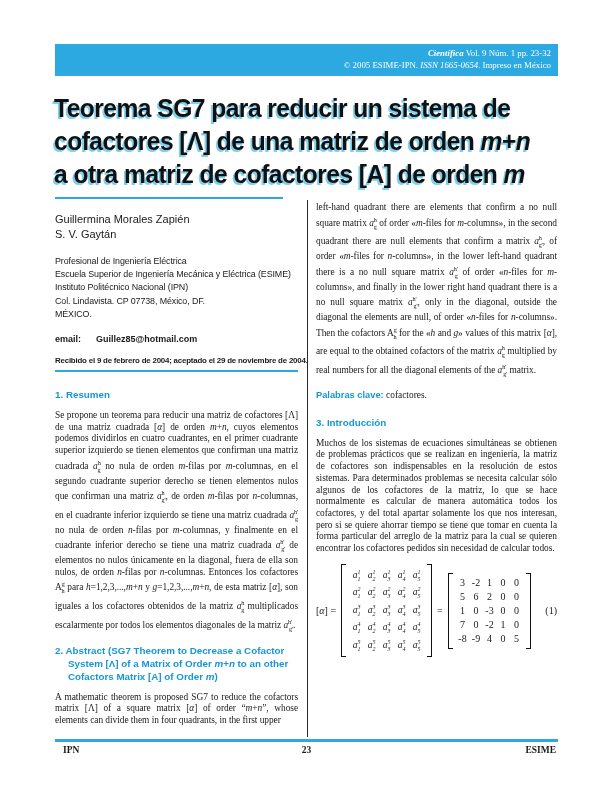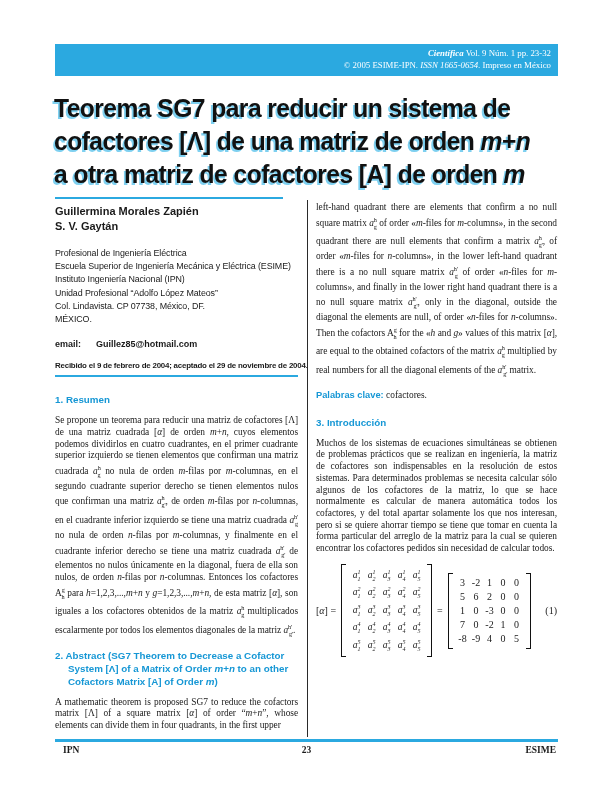--- a/index.html
+++ b/index.html
@@ -36,21 +36,21 @@
 
   .rule { background:#2BA9E0; }
   .rule-title { left:55px; top:197px; width:228px; height:2px; }
 
   .divider { left:307px; top:200px; width:1px; height:537px; background:#2a2a2a; }
 
   .col { box-sizing:border-box; }
   .col-left  { left:55px;  top:200px; width:243px; }
   .col-right { left:316px; top:200px; width:241px; }
 
-  .authors { margin-top:4px; font-family:"Liberation Sans", sans-serif; font-weight:bold; font-size:11px; line-height:15px; }
+  .authors { margin-top:12px; font-family:"Liberation Sans", sans-serif; font-weight:normal; font-size:11px; line-height:15px; }
   .affil { margin-top:13px; font-family:"Liberation Sans", sans-serif; font-size:8.9px; line-height:13.2px; letter-spacing:-0.1px; }
   .email-line { margin-top:13px; font-family:"Liberation Sans", sans-serif; font-weight:bold; font-size:9px; }
   .email-addr { margin-left:15px; }
   .received { margin-top:12px; font-family:"Liberation Sans", sans-serif; font-weight:bold; font-size:7.9px; letter-spacing:-0.2px; white-space:nowrap; }
   .rule-col { margin-top:5px; width:100%; height:2px; background:#2BA9E0; }
 
   h3.sec {
     margin:16px 0 0 0;
     font-family:"Liberation Sans", sans-serif; font-weight:bold;
     font-size:9.8px; line-height:13px; color:#1697D5;
@@ -116,22 +116,21 @@
   <div class="abs rule rule-title"></div>
 
   <div class="abs col col-left">
     <div class="authors">
       <div>Guillermina Morales Zapién</div>
       <div>S. V. Gaytán</div>
     </div>
     <div class="affil">
       <div>Profesional de Ingeniería Eléctrica</div>
       <div>Escuela Superior de Ingeniería Mecánica y Eléctrica (ESIME)</div>
-      <div>Instituto Ingeniería Nacional (IPN)</div>
-      <div>Unidad Profesional “Adolfo López Mateos”</div>
+      <div>Instituto Politécnico Nacional (IPN)</div>
       <div>Col. Lindavista. CP 07738, México, DF.</div>
       <div>MÉXICO.</div>
     </div>
     <div class="email-line">
       <span>email:</span><span class="email-addr">Guillez85@hotmail.com</span>
     </div>
     <div class="received">Recibido el 9 de febrero de 2004; aceptado el 29 de noviembre de 2004.</div>
     <div class="rule-col"></div>
 
     <h3 class="sec">1. Resumen</h3>

